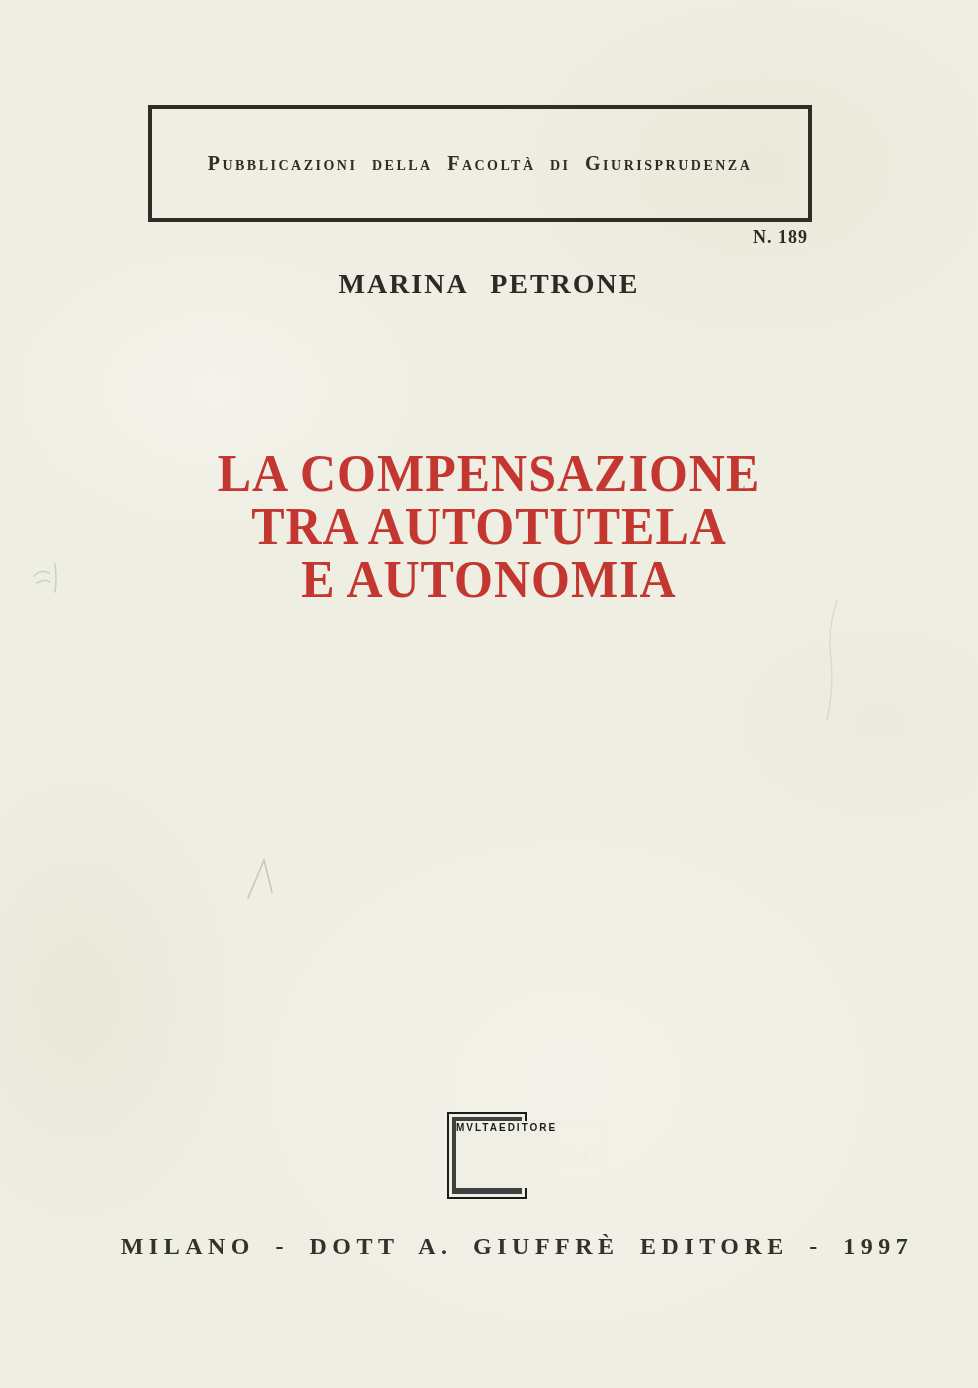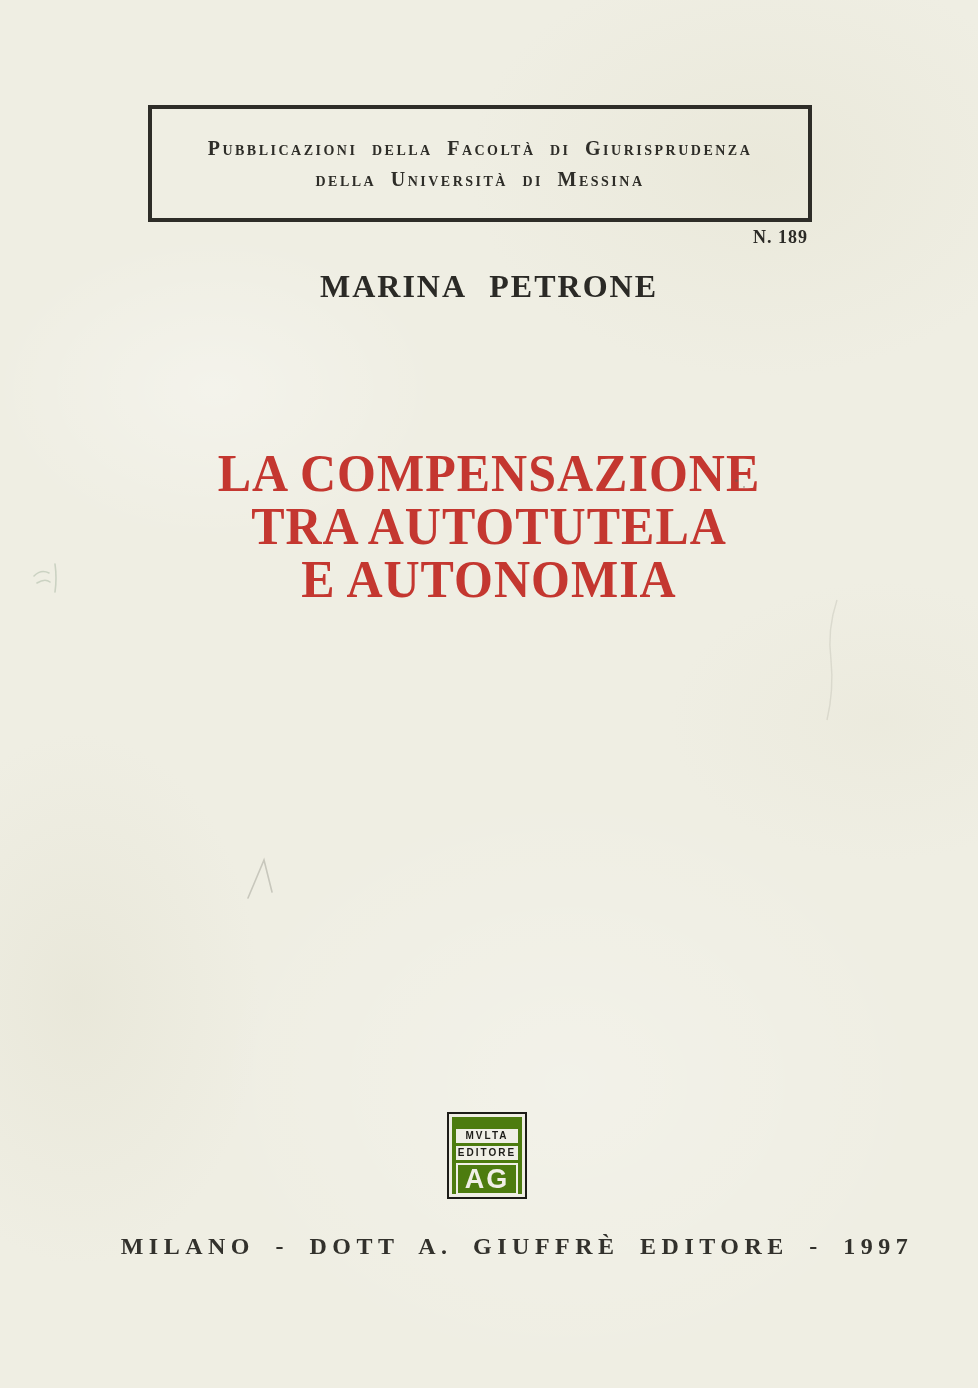--- a/index.html
+++ b/index.html
@@ -55,21 +55,21 @@
     color: #2b2a26;
   }
 
   
   .author {
     position: absolute;
     top: 268px;
     left: 0; width: 100%;
     text-align: center;
     font-weight: bold;
-    font-size: 32px;
+    font-size: 28px;
     letter-spacing: 2px;
     word-spacing: 14px;
     color: #2b2a26;
   }
 
   
   .title {
     position: absolute;
     top: 445px;
     left: 0; width: 100%;
@@ -91,24 +91,24 @@
     top: 1112px;
     left: 447px;
     width: 80px;
     height: 87px;
     border: 2px solid #1d1c18;
     background: #efeee3;
     padding: 3px;
   }
   .logo-inner {
     width: 100%; height: 100%;
-    background: #4d7c0f;
-    padding: 12px 4px 3px 4px;
+    background: #404040;
+    padding: 4px 4px 3px 4px;
     display: flex;
-    flex-direction: column;
+    flex-direction: row;
   }
   .logo-word {
     background: #f0efe6;
     color: #1d1c18;
     font-family: "Liberation Sans", sans-serif;
     font-weight: bold;
     font-size: 10px;
     line-height: 14px;
     letter-spacing: 2px;
     text-align: center;
@@ -151,21 +151,20 @@
   .artifact-dot1 { left: 735px; top: 479px; width: 3px; height: 3px; border-radius: 50%; background: rgba(95,95,88,0.55); }
   .artifact-dot2 { left: 743px; top: 486px; width: 2px; height: 2px; border-radius: 50%; background: rgba(95,95,88,0.45); }
 </style>
 </head>
 <body>
 
 <div class="page">
 
   <div class="series-box">
     <div class="series-line">Pubblicazioni della Facoltà di Giurisprudenza</div>
-    <div class="series-line">della Università di Messina</div>
   </div>
 
   <div class="series-number">N. 189</div>
 
   <div class="author">MARINA PETRONE</div>
 
   <div class="title">
     <div class="title-line">LA COMPENSAZIONE</div>
     <div class="title-line">TRA AUTOTUTELA</div>
     <div class="title-line">E AUTONOMIA</div>

